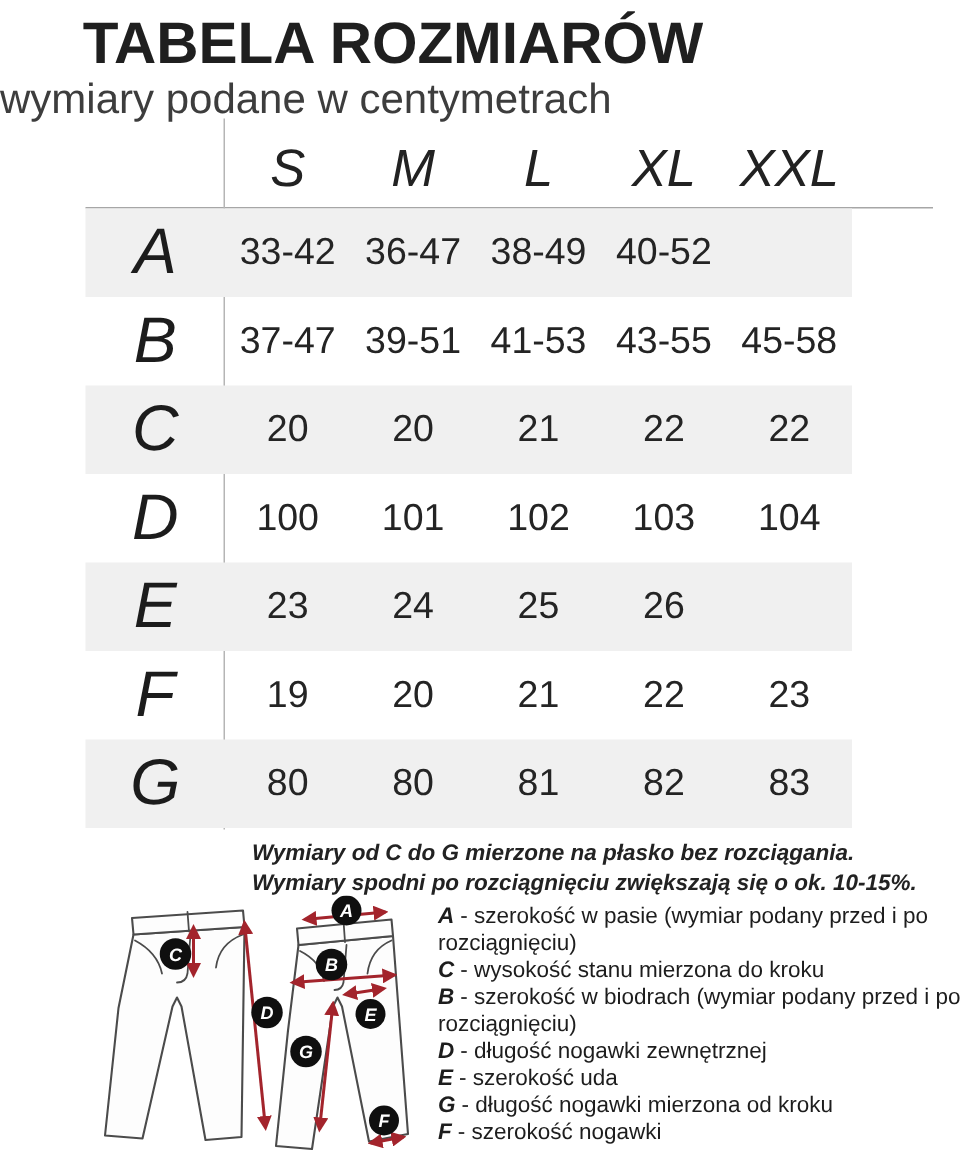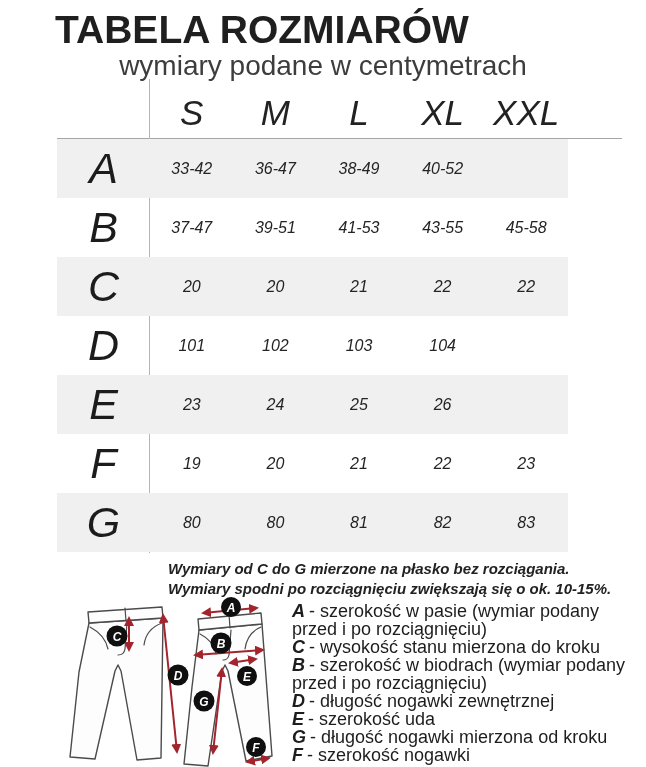--- a/index.html
+++ b/index.html
@@ -12,58 +12,58 @@
   body{
     position:relative;width:646px;height:767px;overflow:hidden;
     background:var(--background);color:var(--ink);
     font-family:"Liberation Sans",sans-serif;
   }
   .page-title{
     position:absolute;top:8px;left:0;width:524px;text-align:center;
     font-size:39px;font-weight:700;letter-spacing:0px;color:var(--ink);
   }
   .page-subtitle{
-    position:absolute;top:50px;left:0;width:646px;text-align:center;
+    position:absolute;top:50px;left:0;width:646px;
     font-size:28px;font-weight:300;color:var(--subtitle);
   }
   .thead{
     position:absolute;left:57px;top:88px;width:511px;height:50px;
     display:grid;grid-template-columns:93px repeat(5,1fr);align-items:center;
   }
   .thead .col{
     text-align:center;font-size:35px;font-style:italic;color:#222;
   }
   .hline{position:absolute;left:57px;top:138px;width:565px;height:1px;background:var(--rule);}
   .vline{position:absolute;left:149px;top:79px;width:1px;height:474px;background:#b5b5b5;}
   .tbody{position:absolute;left:57px;top:139px;width:511px;}
   .trow{
     display:grid;grid-template-columns:93px repeat(5,1fr);
     height:59px;align-items:center;
   }
   .trow.striped{background:var(--stripe);}
   .cell{text-align:center;}
   .cell.label{font-size:43px;font-style:italic;font-weight:400;color:#1c1c1c;}
-  .cell.val{font-size:16px;font-style:italic;color:#242424;}
+  .cell.val{font-size:25px;color:#242424;}
   .notes{
     position:absolute;left:168px;top:559px;width:470px;
     font-size:15px;font-weight:700;font-style:italic;line-height:20px;color:#222;
   }
   .diagram{position:absolute;left:50px;top:597px;width:250px;height:170px;}
   .pants{fill:#fdfdfd;stroke:var(--outline);stroke-width:1.4;stroke-linejoin:round;}
   .detail{fill:none;stroke:var(--outline);stroke-width:1.2;stroke-linecap:round;}
   .arrow{stroke:var(--arrow);stroke-width:2;fill:none;}
   .ahead{fill:var(--arrow);}
   .mcirc{fill:var(--marker-bg);}
   .mtext{
     fill:var(--marker-fg);font-family:"Liberation Sans",sans-serif;
     font-size:12px;font-weight:700;font-style:italic;text-anchor:middle;
   }
   .legend{
     position:absolute;left:292px;top:602px;width:352px;
-    font-size:18px;line-height:18px;color:#1d1d1d;
+    font-size:15px;line-height:18px;color:#1d1d1d;
   }
   .legend-item{margin:0;}
   .legend-letter{font-weight:700;font-style:italic;margin-right:4px;}
 </style>
 </head>
 <body>
 
 <div class="page-title">TABELA ROZMIARÓW</div>
 <div class="page-subtitle">wymiary podane w centymetrach</div>
 
@@ -98,20 +98,21 @@
   <div class="trow striped">
     <div class="cell label">C</div>
     <div class="cell val">20</div>
     <div class="cell val">20</div>
     <div class="cell val">21</div>
     <div class="cell val">22</div>
     <div class="cell val">22</div>
   </div>
   <div class="trow">
     <div class="cell label">D</div>
+    <div class="cell val">100</div>
     <div class="cell val">101</div>
     <div class="cell val">102</div>
     <div class="cell val">103</div>
     <div class="cell val">104</div>
   </div>
   <div class="trow striped">
     <div class="cell label">E</div>
     <div class="cell val">23</div>
     <div class="cell val">24</div>
     <div class="cell val">25</div>

